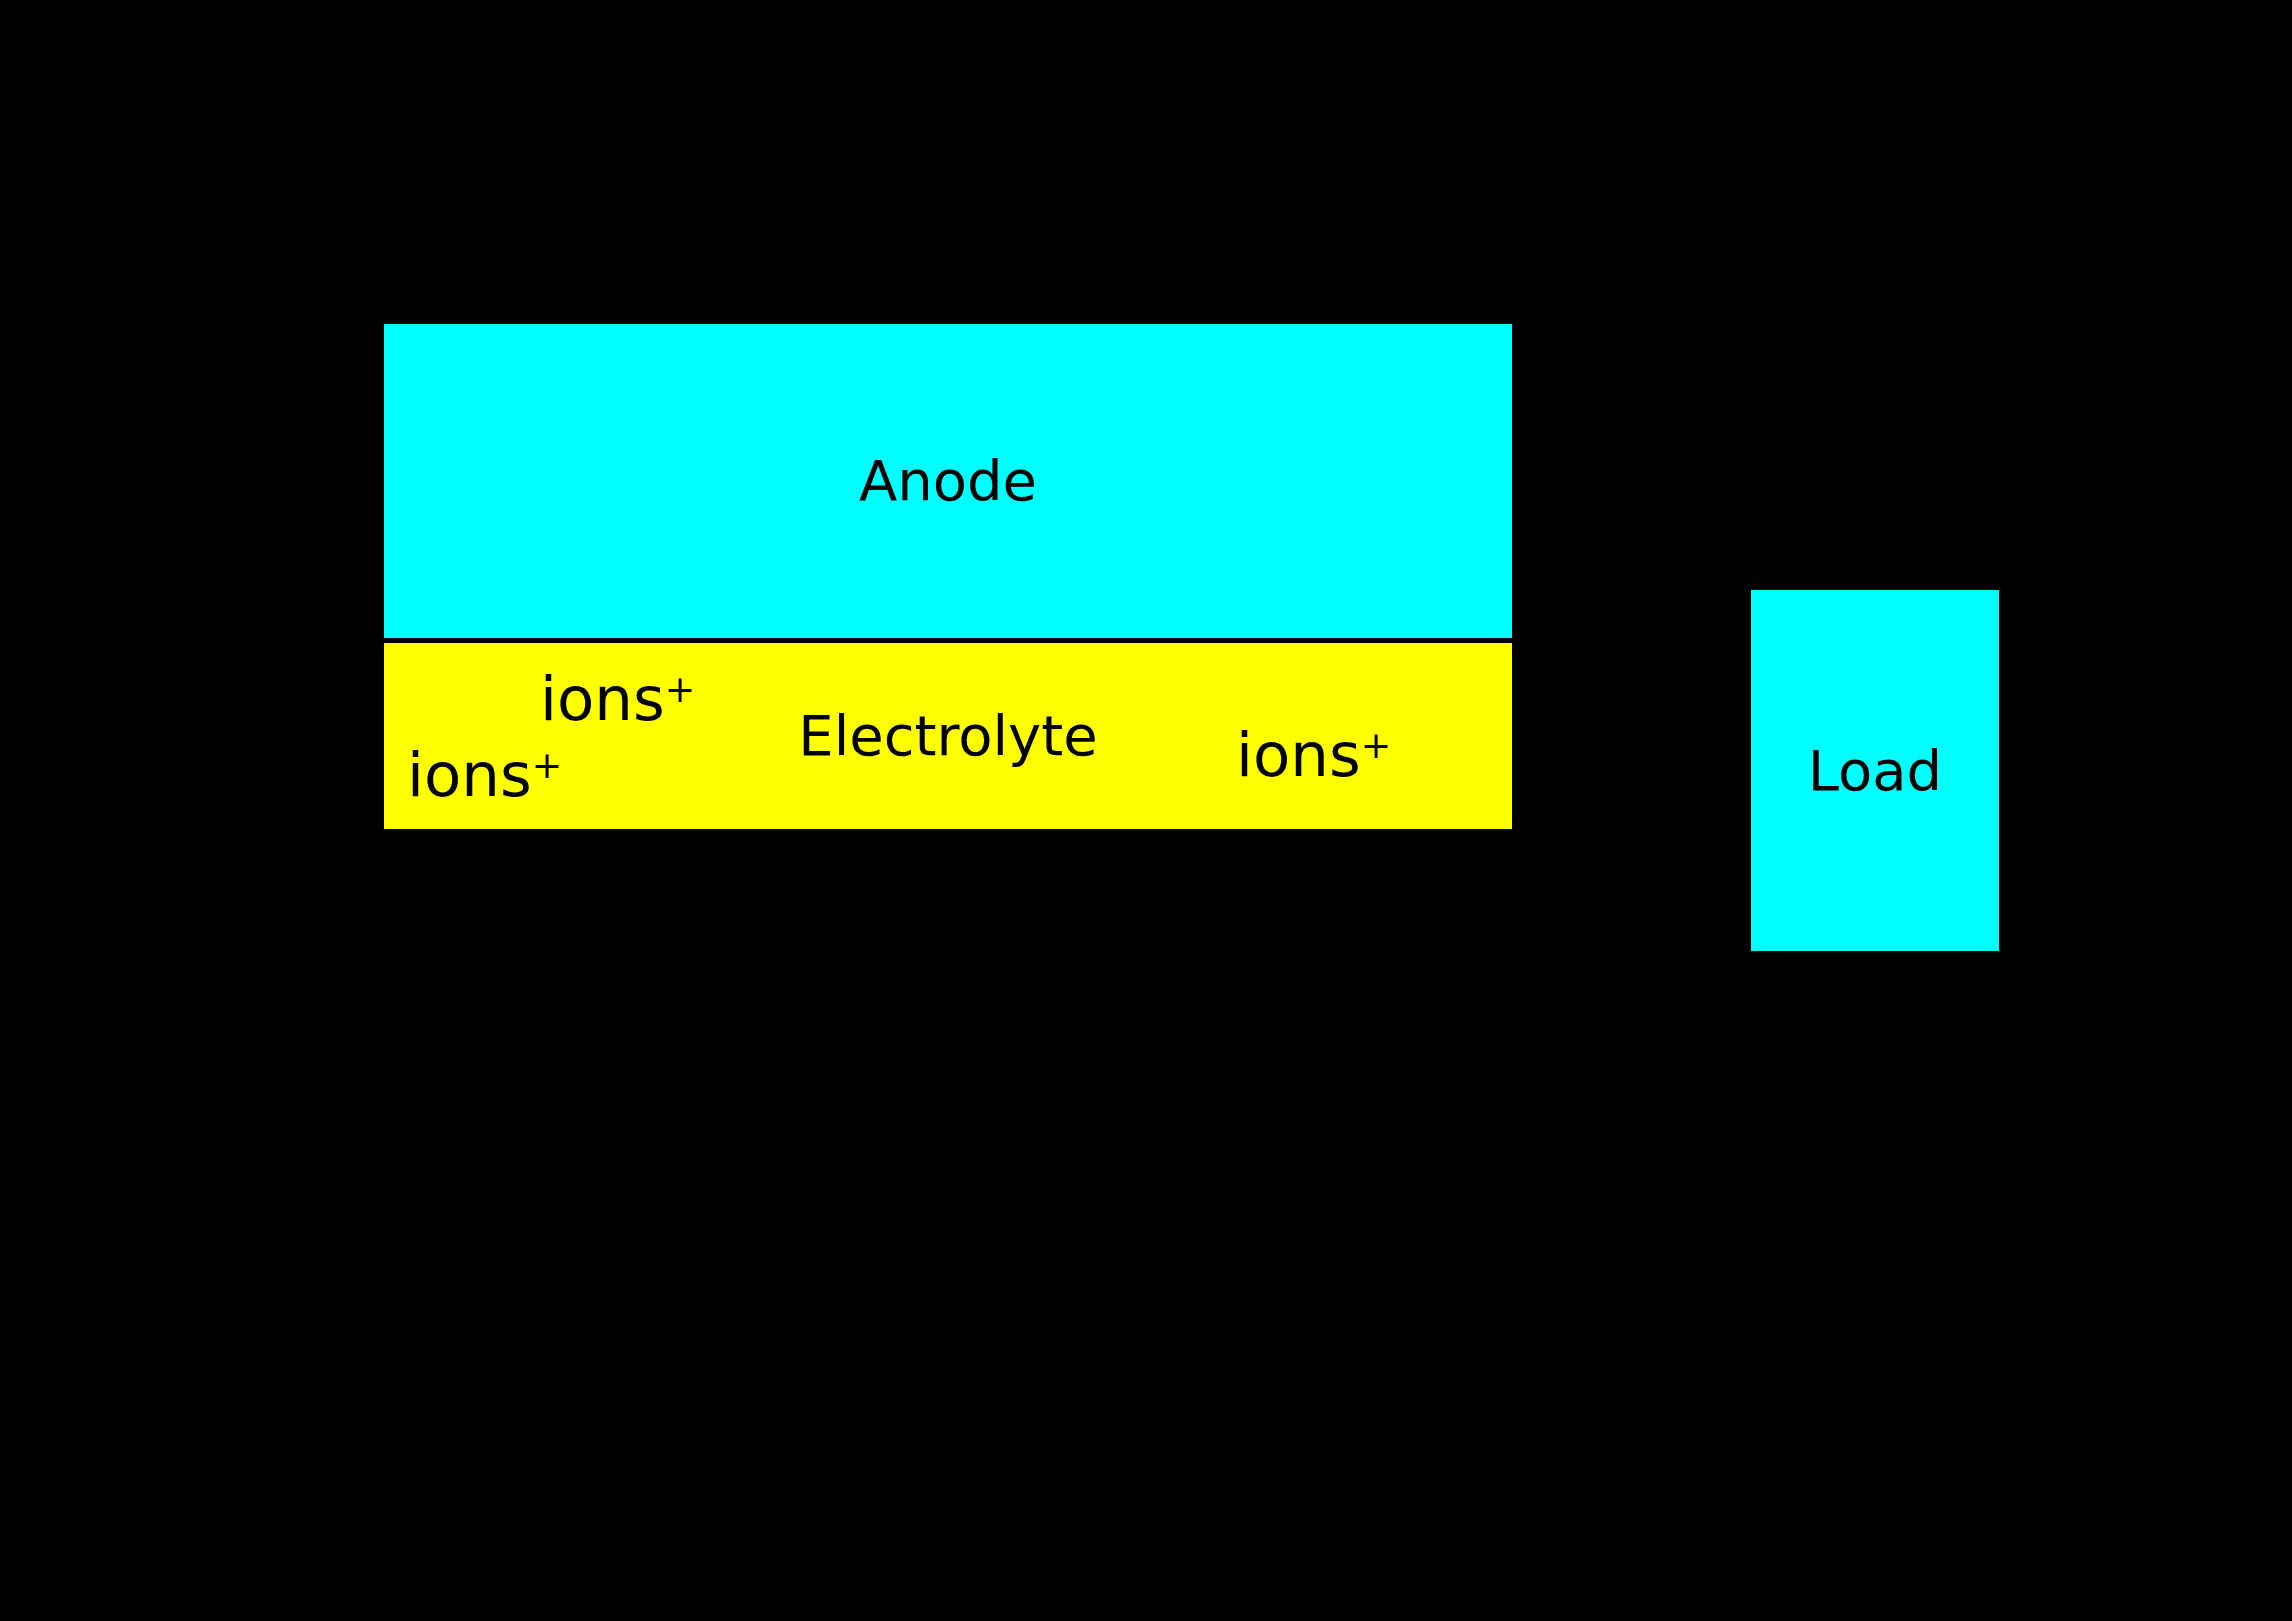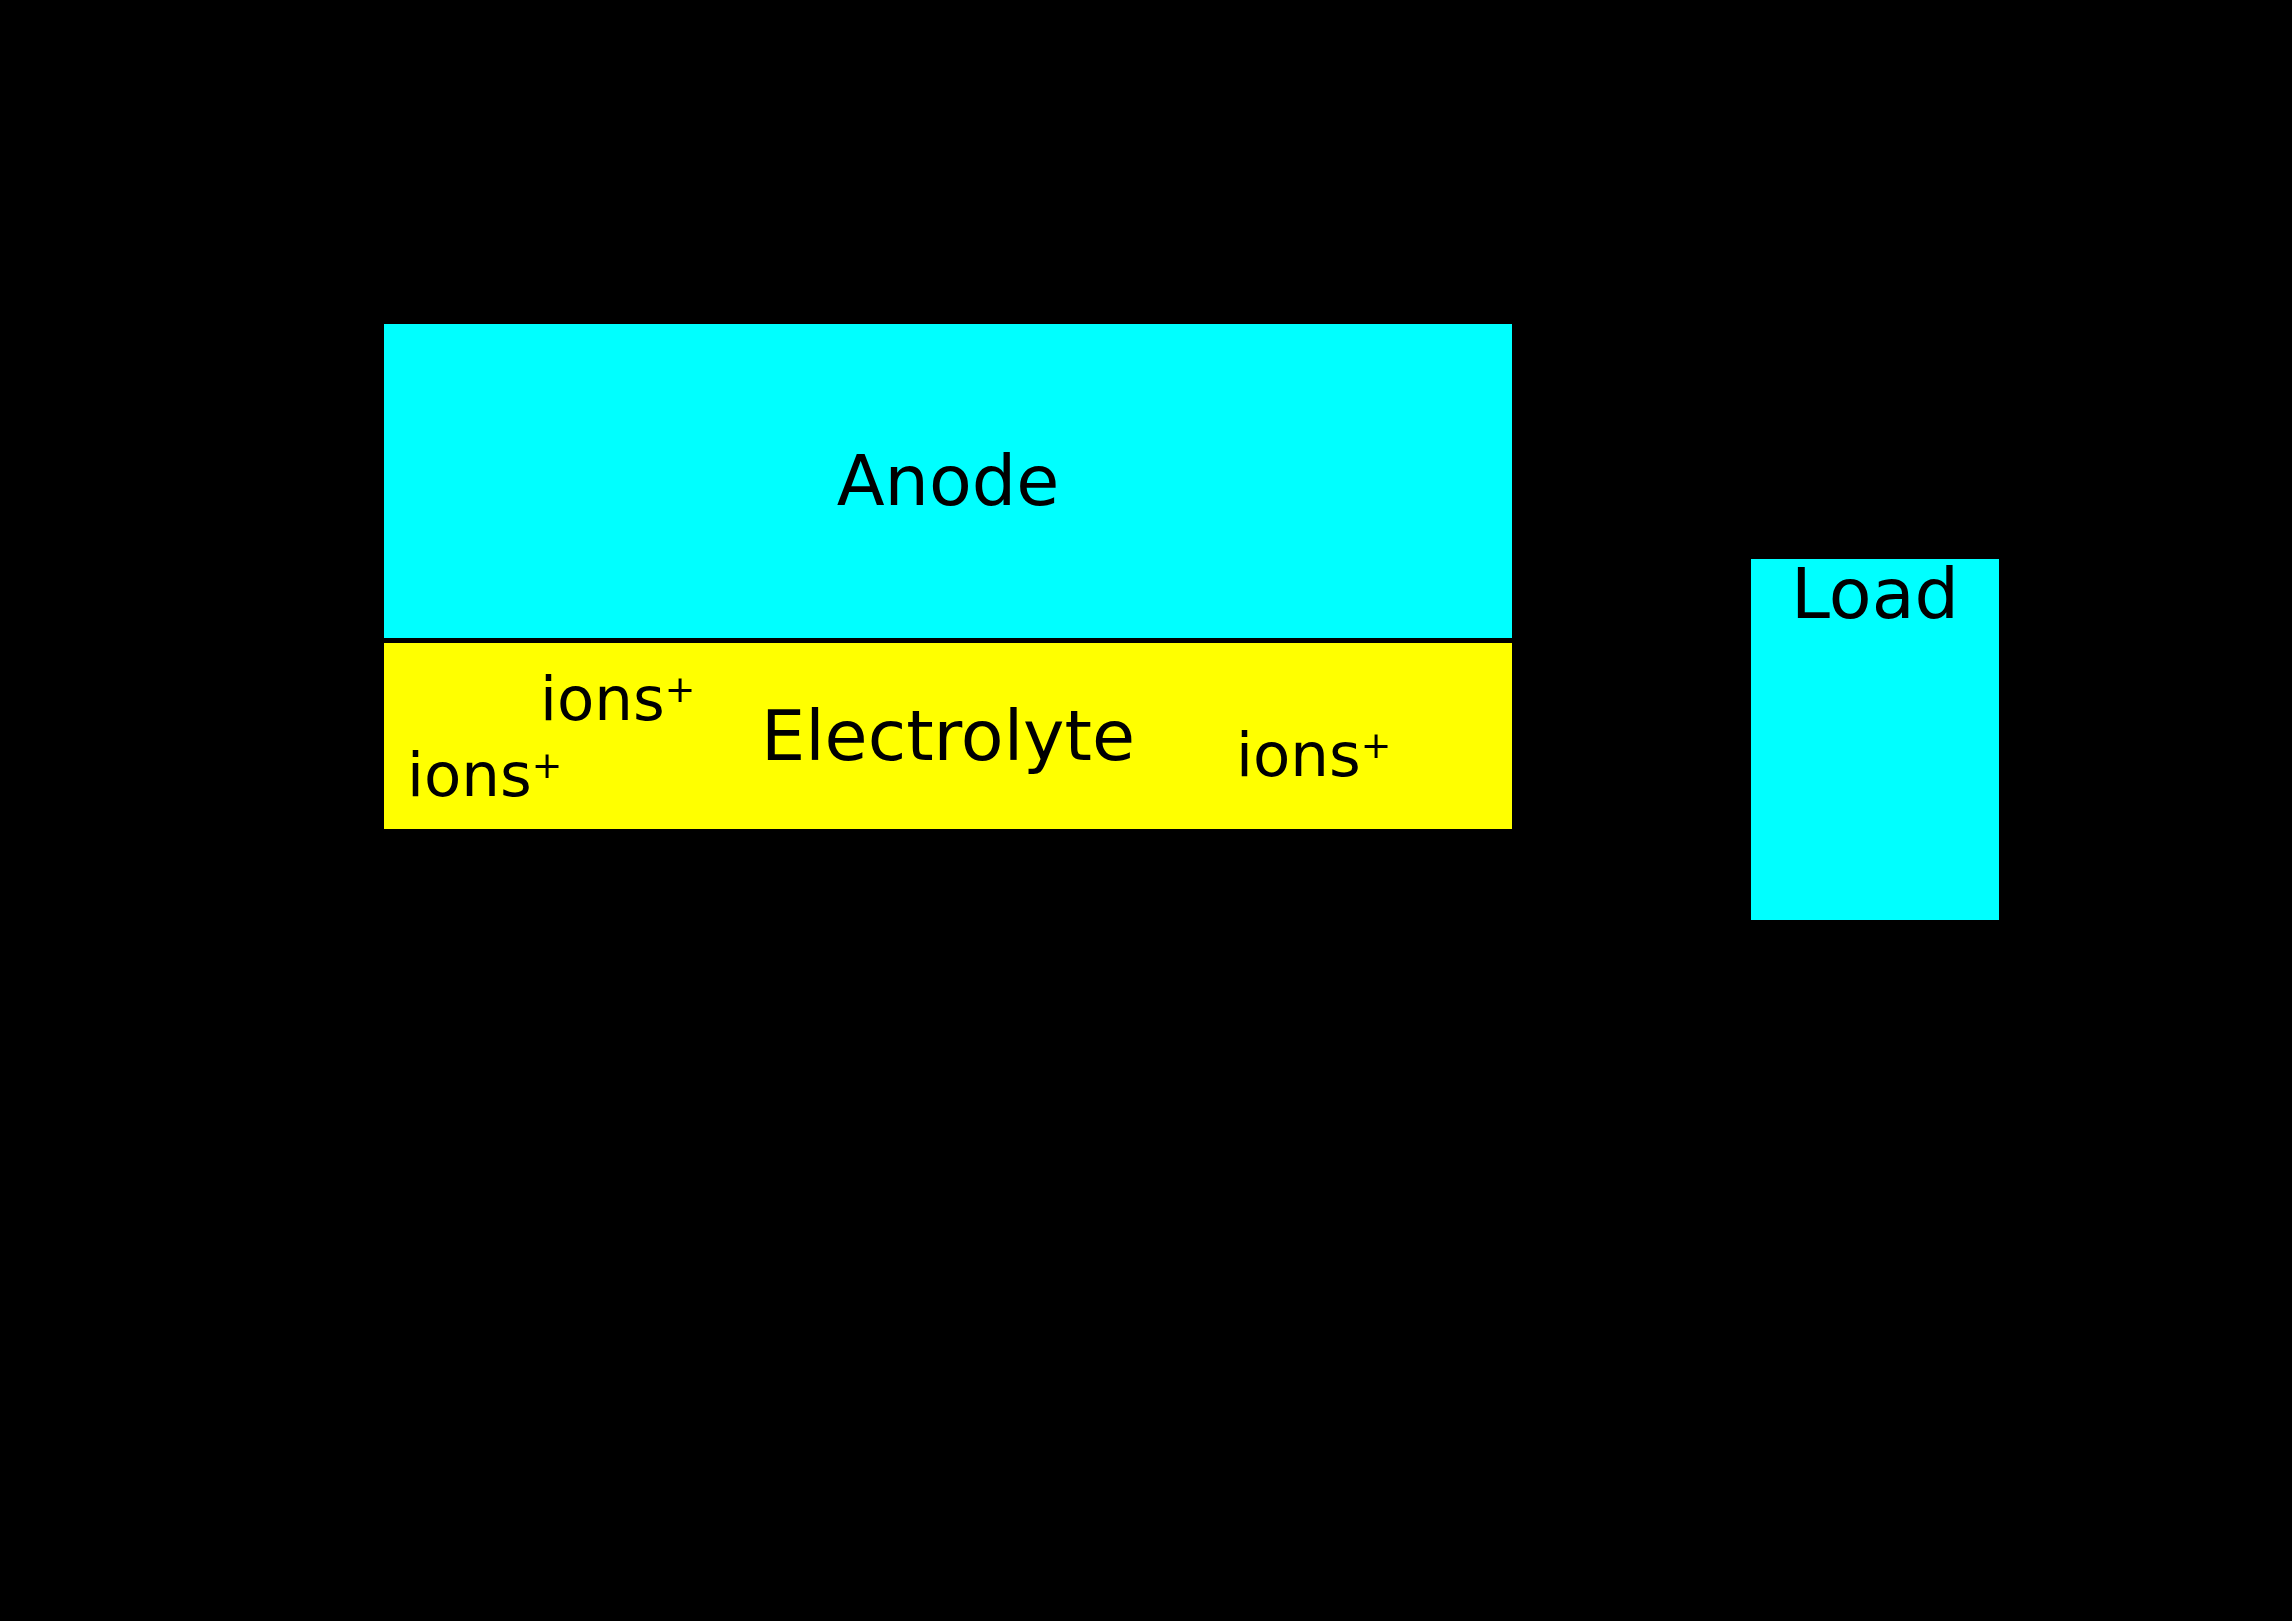--- a/index.html
+++ b/index.html
@@ -40,21 +40,21 @@
   }
   .band.electrolyte {
     height: 186px;
     background: var(--color-electrolyte, #ffff00);
   }
   .band.cathode {
     flex: 1;
     background: var(--color-electrode, #00ffff);
   }
   .band-label {
-    font-size: 70px;
+    font-size: 56px;
     line-height: 1;
     color: var(--color-text, #000000);
     white-space: nowrap;
   }
   .ion {
     position: absolute;
     font-size: 61px;
     line-height: 1;
     color: var(--color-text, #000000);
     white-space: nowrap;
@@ -63,26 +63,26 @@
   .ion-left  { left: 23px;  top: 101px; }
   .ion-right { left: 852px; top: 81px; }
   .ion-sup {
     font-size: 0.6em;
     line-height: 0;
     vertical-align: 0.5em;
   }
   .load-box {
     position: absolute;
     left: 1751px;
-    top: 559px;
+    top: 590px;
     width: 248px;
     height: 361px;
     background: var(--color-electrode, #00ffff);
     display: flex;
-    align-items: flex-start;
+    align-items: center;
     justify-content: center;
   }
 </style>
 </head>
 <body>
 
 <div class="canvas">
 
   <div class="stack">
 

